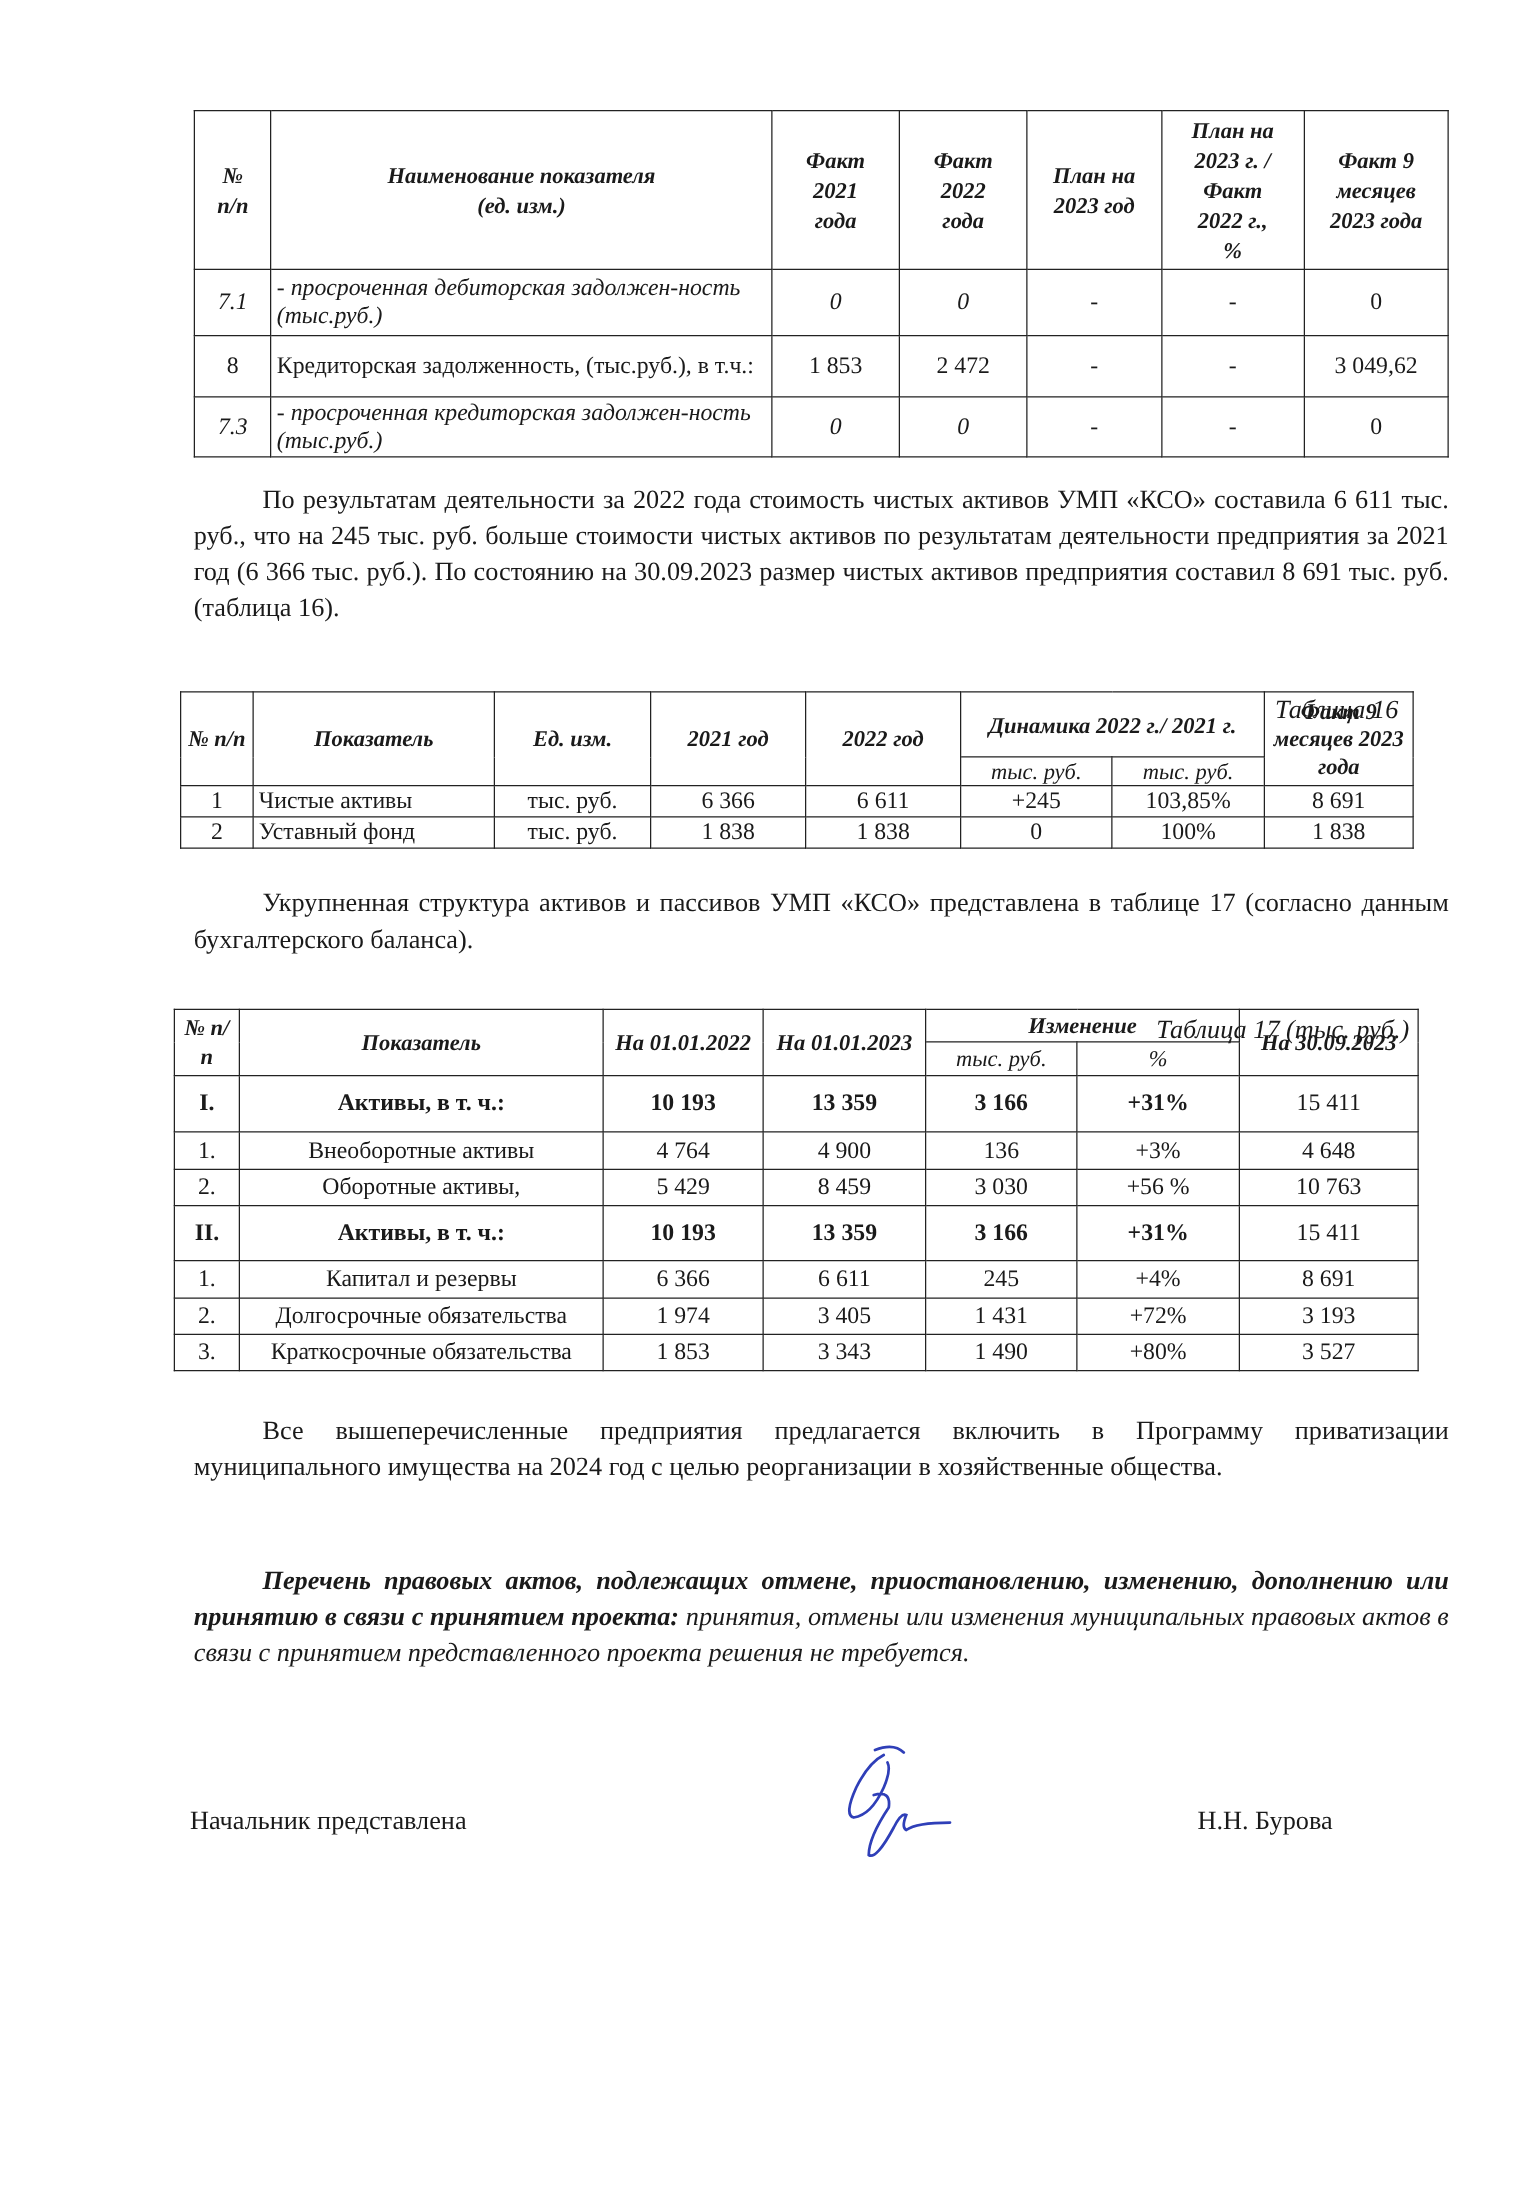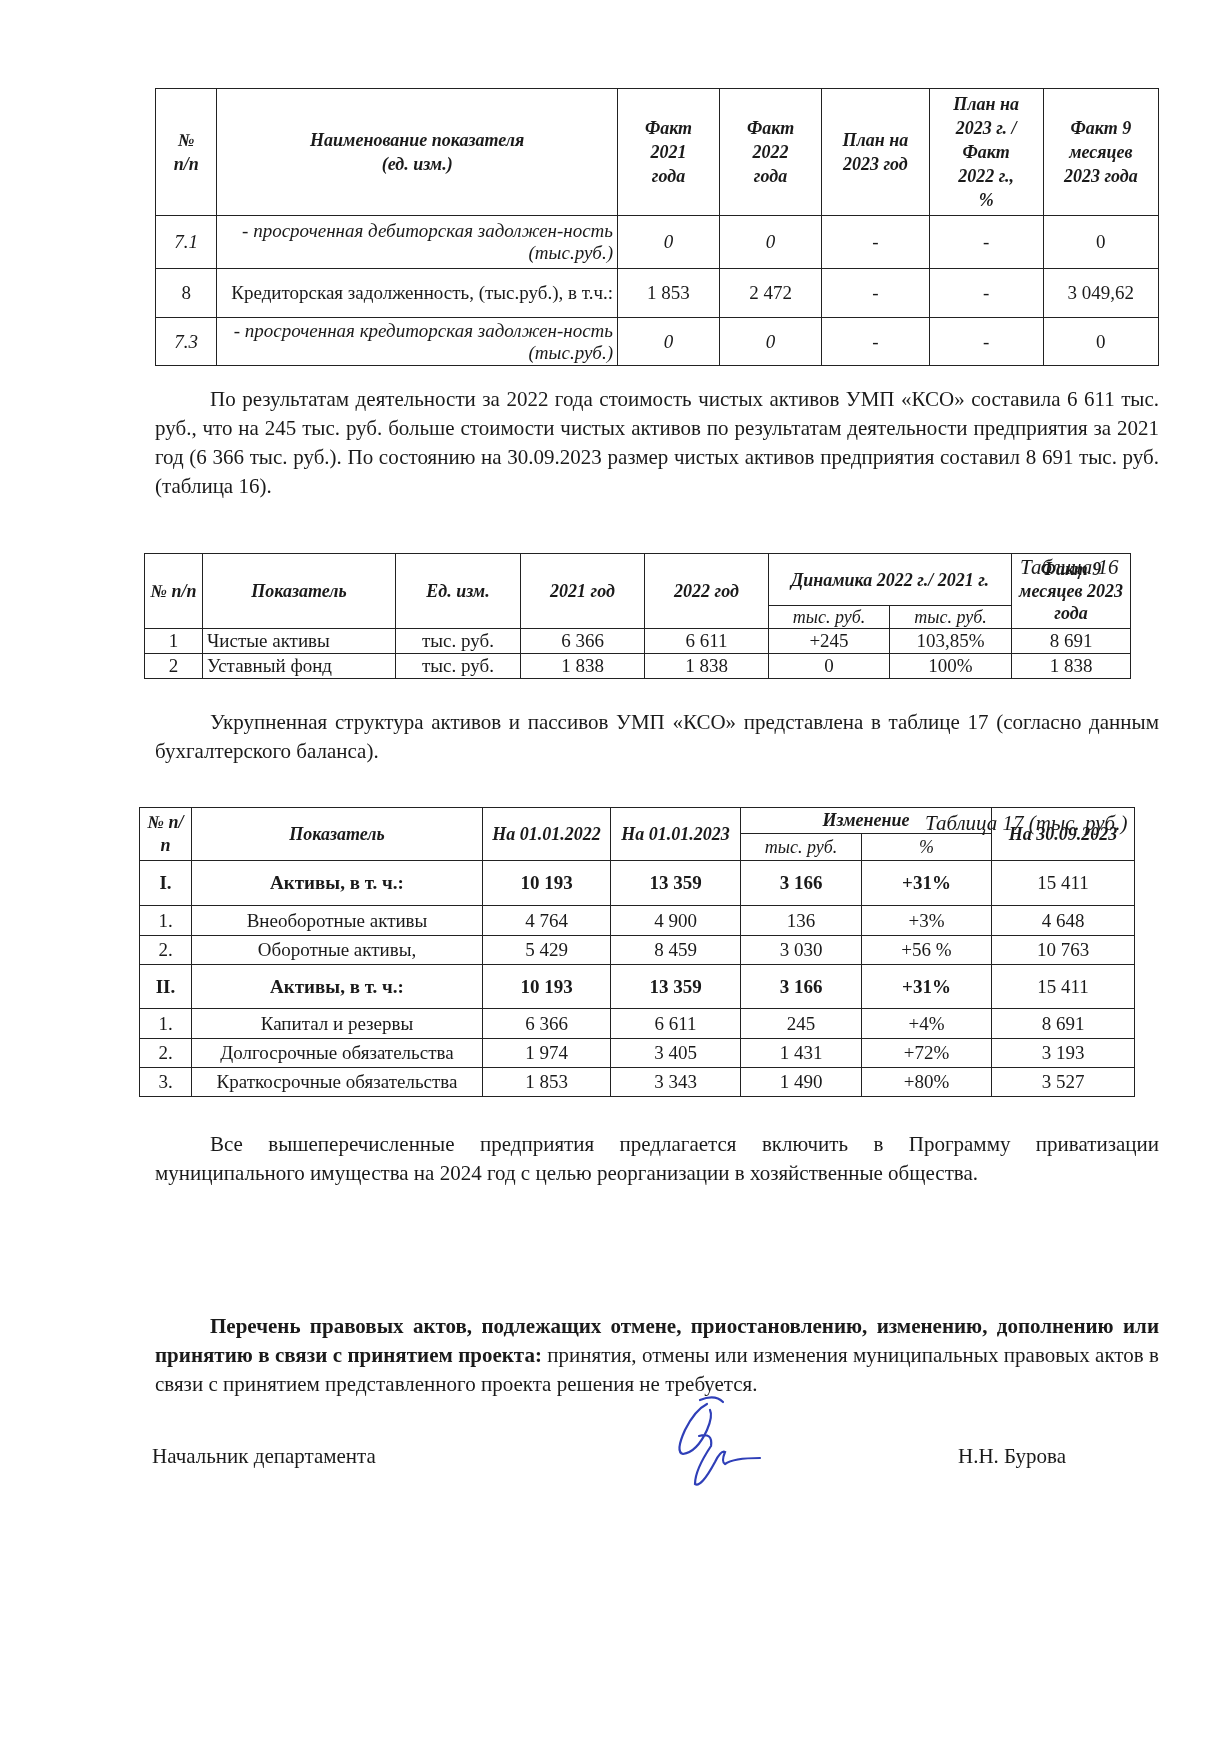--- a/index.html
+++ b/index.html
@@ -4,21 +4,21 @@
 <style>
   html, body { margin: 0; padding: 0; background: #ffffff; }
   body { width: 1229px; height: 1756px; position: relative; overflow: hidden;
          font-family: "Liberation Serif", "DejaVu Serif", serif; color: #1a1a1a; }
   table { border-collapse: collapse; position: absolute; table-layout: fixed; }
   td, th { border: 1.5px solid #222; text-align: center; vertical-align: middle; padding: 0 4px; }
   th { font-weight: bold; font-style: italic; }
   .t1 { left: 155px; top: 88px; width: 1004px; font-size: 19px; }
   .t1 th { line-height: 24px; font-size: 18px; }
   .t1 td { font-size: 19px; line-height: 22px; }
-  .t1 td.name { text-align: right; }
+  .t1 td.name { text-align: left; }
   .it { font-style: italic; }
   .para { position: absolute; left: 155px; width: 1004px; font-size: 21px; line-height: 29px; text-align: justify; }
   .para .ind { display: inline-block; width: 55px; }
   .cap { position: absolute; font-style: italic; font-size: 21px; margin-top: 28px; }
   .t16 { left: 144px; top: 553px; width: 983px; font-size: 19px; }
   .t16 th { font-size: 18px; line-height: 22px; }
   .t16 td { line-height: 22px; }
   .t16 td.name { text-align: left; }
   .t16 th.sub { font-weight: normal; font-size: 18px; }
   .t17 { left: 139px; top: 807px; width: 995px; font-size: 19px; }
@@ -224,21 +224,21 @@
     <td>3 343</td>
     <td>1 490</td>
     <td>+80%</td>
     <td>3 527</td>
   </tr>
 </tbody>
   </table>
 
 <div class="para" style="top:1130px;"><span class="ind"></span><span>Все вышеперечисленные предприятия предлагается включить в Программу приватизации муниципального имущества на 2024 год с целью реорганизации в хозяйственные общества.</span></div>
 
-<div class="para" style="top:1312px;"><span class="ind"></span><b>Перечень правовых актов, подлежащих отмене, приостановлению, изменению, дополнению или принятию в связи с принятием проекта:</b><span> принятия, отмены или изменения муниципальных правовых актов в связи с принятием представленного проекта решения не требуется.</span></div>
-
-<div class="sig-title">Начальник департамента</div>
+<div class="para" style="top:1250px;font-style:italic;"><span class="ind"></span><b>Перечень правовых актов, подлежащих отмене, приостановлению, изменению, дополнению или принятию в связи с принятием проекта:</b><span> принятия, отмены или изменения муниципальных правовых актов в связи с принятием представленного проекта решения не требуется.</span></div>
+
+<div class="sig-title">Начальник представлена</div>
 
 <svg class="signature" width="110" height="100" viewBox="0 0 110 100">
   <path d="M45 8 Q60 2 68 10 M52 12 Q40 18 30 38 Q20 60 28 62 Q42 60 52 38 Q58 24 55 18 M44 44 Q58 40 56 54 Q40 78 40 92 Q46 96 60 70 Q66 58 70 60 Q66 70 70 72 Q78 66 105 66" fill="none" stroke="#2f3fb8" stroke-width="2.2" stroke-linecap="round"></path>
 </svg>
 
 <div class="sig-name">Н.Н. Бурова</div>
 
 </body></html>

